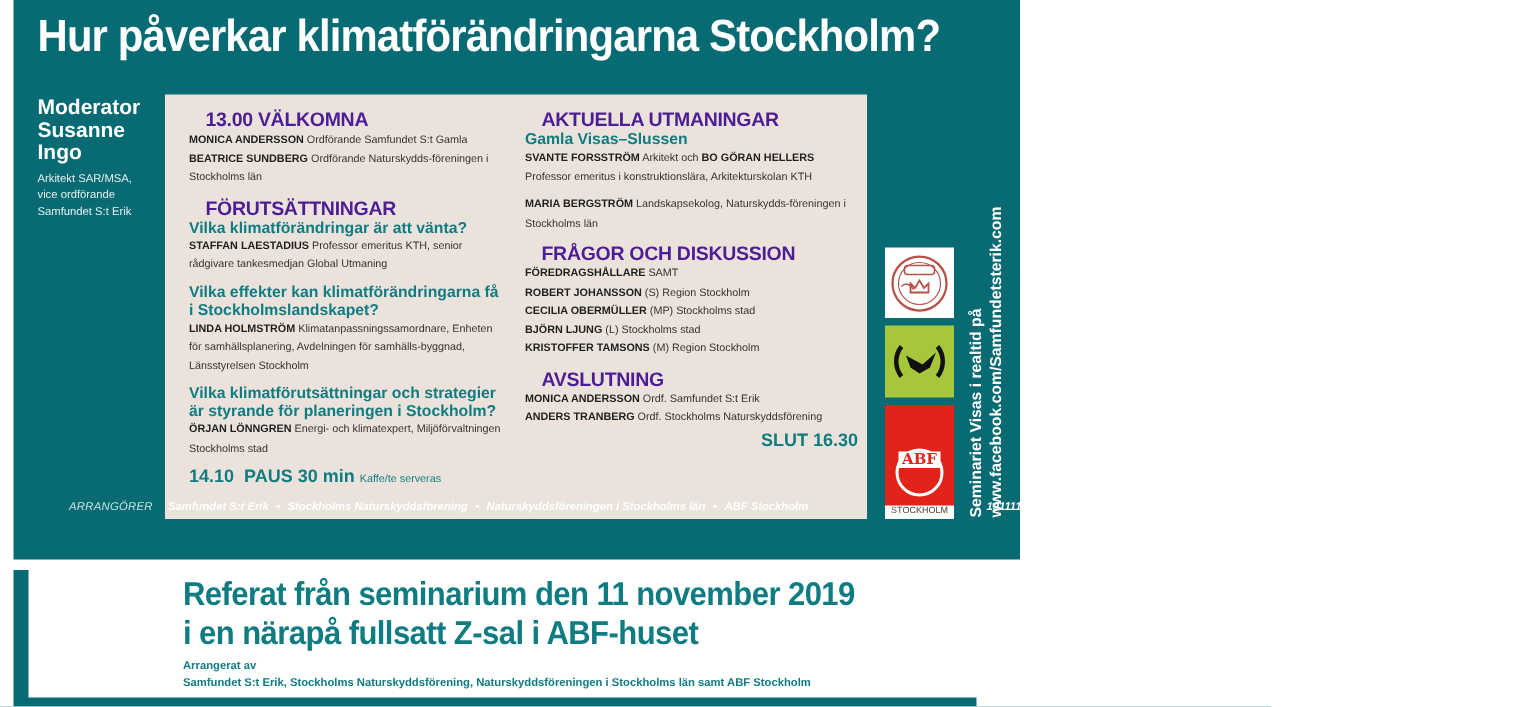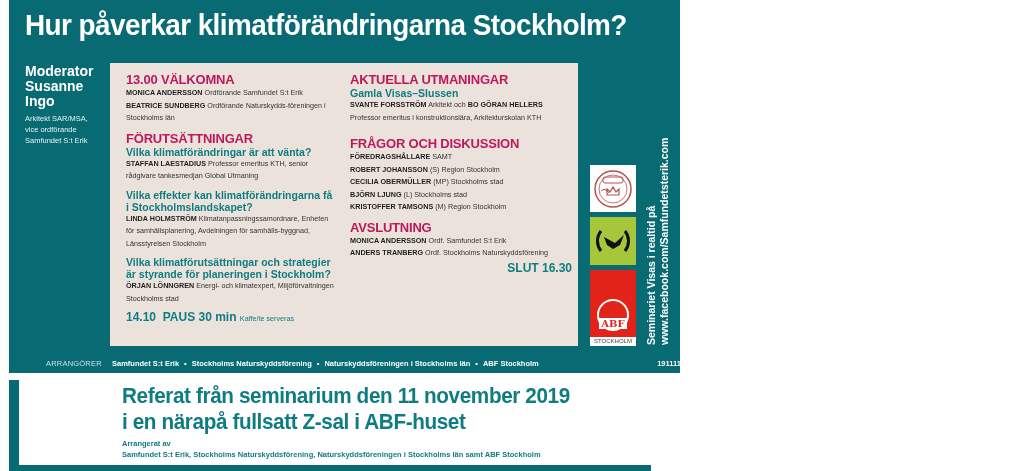--- a/index.html
+++ b/index.html
@@ -11,38 +11,38 @@
 
   .moderator { position: absolute; left: 16px; top: 64px; width: 90px; color: #fff; }
   .mod-h { font-weight: bold; font-size: 14px; line-height: 15px; }
   .mod-sub { font-size: 7.5px; line-height: 11px; margin-top: 4px; color: #e6f1f2; }
 
   .program { position: absolute; left: 101px; top: 63px; width: 468px; height: 283px; background: #ebe3db; }
   .col { position: absolute; top: 9px; }
   .col-left { left: 16px; width: 210px; }
   .col-right { left: 240px; width: 222px; }
 
-  .sec-h { color: #be185d; font-weight: bold; font-size: 13px; line-height: 15px; letter-spacing: -0.2px; }
+  .sec-h { color: #4c1d95; font-weight: bold; font-size: 13px; line-height: 15px; letter-spacing: -0.2px; margin-left: 11px; }
   .q { color: #0f7c82; font-weight: bold; font-size: 10.5px; line-height: 12px; }
   .p { color: #333; font-size: 7.2px; line-height: 12.5px; }
   .p b { color: #1e1e1e; font-weight: bold; }
   .gap { height: 6px; }
   .pause { color: #0f7c82; font-weight: bold; font-size: 12px; margin-top: 5px; }
   .pause small { font-weight: normal; font-size: 7.2px; }
   .slut { color: #0f7c82; font-weight: bold; font-size: 12px; text-align: right; margin-top: 1px; }
 
   .logo { position: absolute; left: 581px; width: 46px; }
   .logo-sterik { top: 165px; height: 47px; background: #fff; display: flex; align-items: center; justify-content: center; }
   .logo-nature { top: 217px; height: 48px; background: #a6c63b; display: flex; align-items: center; justify-content: center; }
   .logo-abf { top: 270px; height: 76px; background: #e2231a; display: flex; flex-direction: column; align-items: center; justify-content: flex-end; }
   .abf-bottom { width: 100%; background: #fff; color: #444; font-size: 6px; text-align: center; line-height: 9px; }
 
   .vertical { position: absolute; left: 636px; top: 345px; transform: rotate(-90deg); transform-origin: left top; width: 230px; color: #fff; font-weight: bold; font-size: 10.5px; line-height: 13px; }
 
-  .footer { position: absolute; left: 0; top: 359px; width: 684px; height: 16px; color: #fff; font-size: 7.5px; }
+  .footer { position: absolute; left: 0; top: 333px; width: 684px; height: 16px; color: #fff; font-size: 7.5px; font-style: italic; }
   .arr-label { position: absolute; left: 37px; top: 0; color: #c8e2e4; letter-spacing: 0.2px; }
   .arr-list { position: absolute; left: 103px; top: 0; font-weight: bold; white-space: nowrap; }
   .arr-list .dot { margin: 0 5px; }
   .arr-date { position: absolute; right: 12px; top: 0; font-weight: bold; }
 
   .report { position: absolute; left: 9px; top: 380px; width: 642px; height: 91px; background: #086b73; }
   .report-inner { position: absolute; left: 10px; top: 0; width: 651px; height: 85px; background: #fff; }
   .rep-title { position: absolute; left: 103px; top: 3px; color: #0f7c82; font-weight: bold; font-size: 22px; line-height: 26px; letter-spacing: -0.4px; transform: scaleX(0.94); transform-origin: left top; white-space: nowrap; }
   .rep-by { position: absolute; left: 103px; top: 58px; color: #0f7c82; font-weight: bold; font-size: 7.5px; line-height: 11px; }
 </style>
@@ -59,21 +59,21 @@
     <div class="mod-sub">
       <div>Arkitekt SAR/MSA,</div>
       <div>vice ordförande</div>
       <div>Samfundet S:t Erik</div>
     </div>
   </div>
 
   <div class="program">
     <div class="col col-left">
       <div class="sec-h">13.00 VÄLKOMNA</div>
-      <div class="p"><b>MONICA ANDERSSON</b> <span>Ordförande Samfundet S:t Erik</span></div>
+      <div class="p"><b>MONICA ANDERSSON</b> <span>Ordförande Samfundet S:t Gamla</span></div>
       <div class="p"><b>BEATRICE SUNDBERG</b> <span>Ordförande Naturskydds-föreningen i Stockholms län</span></div>
       <div class="gap"></div>
 
       <div class="sec-h">FÖRUTSÄTTNINGAR</div>
       <div class="q">Vilka klimatförändringar är att vänta?</div>
       <div class="p"><b>STAFFAN  LAESTADIUS</b> <span>Professor emeritus KTH, senior rådgivare tankesmedjan Global Utmaning</span></div>
       <div class="gap"></div>
       <div class="q">Vilka effekter kan klimatförändringarna få i Stockholmslandskapet?</div>
       <div class="p"><b>LINDA HOLMSTRÖM</b> <span>Klimatanpassningssamordnare, Enheten för samhällsplanering, Avdelningen för samhälls-byggnad, Länsstyrelsen Stockholm</span></div>
       <div class="gap"></div>
@@ -85,20 +85,21 @@
         <span>PAUS 30 min</span>
         <small>Kaffe/te serveras</small>
       </div>
     </div>
 
     <div class="col col-right">
       <div class="sec-h">AKTUELLA UTMANINGAR</div>
       <div class="q">Gamla Visas–Slussen</div>
       <div class="p"><b>SVANTE FORSSTRÖM</b> <span>Arkitekt och</span> <b>BO GÖRAN HELLERS</b> <span>Professor emeritus i konstruktionslära, Arkitekturskolan KTH</span></div>
       <div class="gap"></div>
+      <div class="p"><b>MARIA BERGSTRÖM</b> <span>Landskapsekolog, Naturskydds-föreningen i Stockholms län</span></div>
       <div class="gap"></div>
 
       <div class="sec-h">FRÅGOR OCH DISKUSSION</div>
       <div class="p"><b>FÖREDRAGSHÅLLARE</b> <span>SAMT</span></div>
       <div class="p"><b>ROBERT JOHANSSON</b> <span>(S) Region Stockholm</span></div>
       <div class="p"><b>CECILIA OBERMÜLLER</b> <span>(MP) Stockholms stad</span></div>
       <div class="p"><b>BJÖRN LJUNG</b> <span>(L) Stockholms stad</span></div>
       <div class="p"><b>KRISTOFFER TAMSONS</b> <span>(M) Region Stockholm</span></div>
       <div class="gap"></div>
 
@@ -119,21 +120,21 @@
     </svg>
   </div>
   <div class="logo logo-nature">
     <svg width="40" height="40" viewBox="0 0 40 40">
       <path d="M8 10 A16 16 0 0 0 8 30" fill="none" stroke="#111" stroke-width="3"></path>
       <path d="M32 10 A16 16 0 0 1 32 30" fill="none" stroke="#111" stroke-width="3"></path>
       <path d="M11 16 L22 22 L31 14 L27 24 L20 28 L14 24 Z" fill="#111"></path>
     </svg>
   </div>
   <div class="logo logo-abf">
-    <div style="width:32px;height:32px;border-radius:50%;border:2px solid #fff;display:flex;align-items:flex-end;justify-content:center;margin-bottom:6px;">
+    <div style="width:32px;height:32px;border-radius:50%;border:2px solid #fff;display:flex;align-items:flex-start;justify-content:center;margin-bottom:6px;">
       <div style="background:#fff;color:#e2231a;font-weight:bold;font-size:10px;padding:0 2px;font-family:'DejaVu Serif',serif;">ABF</div>
     </div>
     <div class="abf-bottom">STOCKHOLM</div>
   </div>
 
   <div class="vertical">
     <div>Seminariet Visas i realtid på</div>
     <div>www.facebook.com/Samfundetsterik.com</div>
   </div>
 

